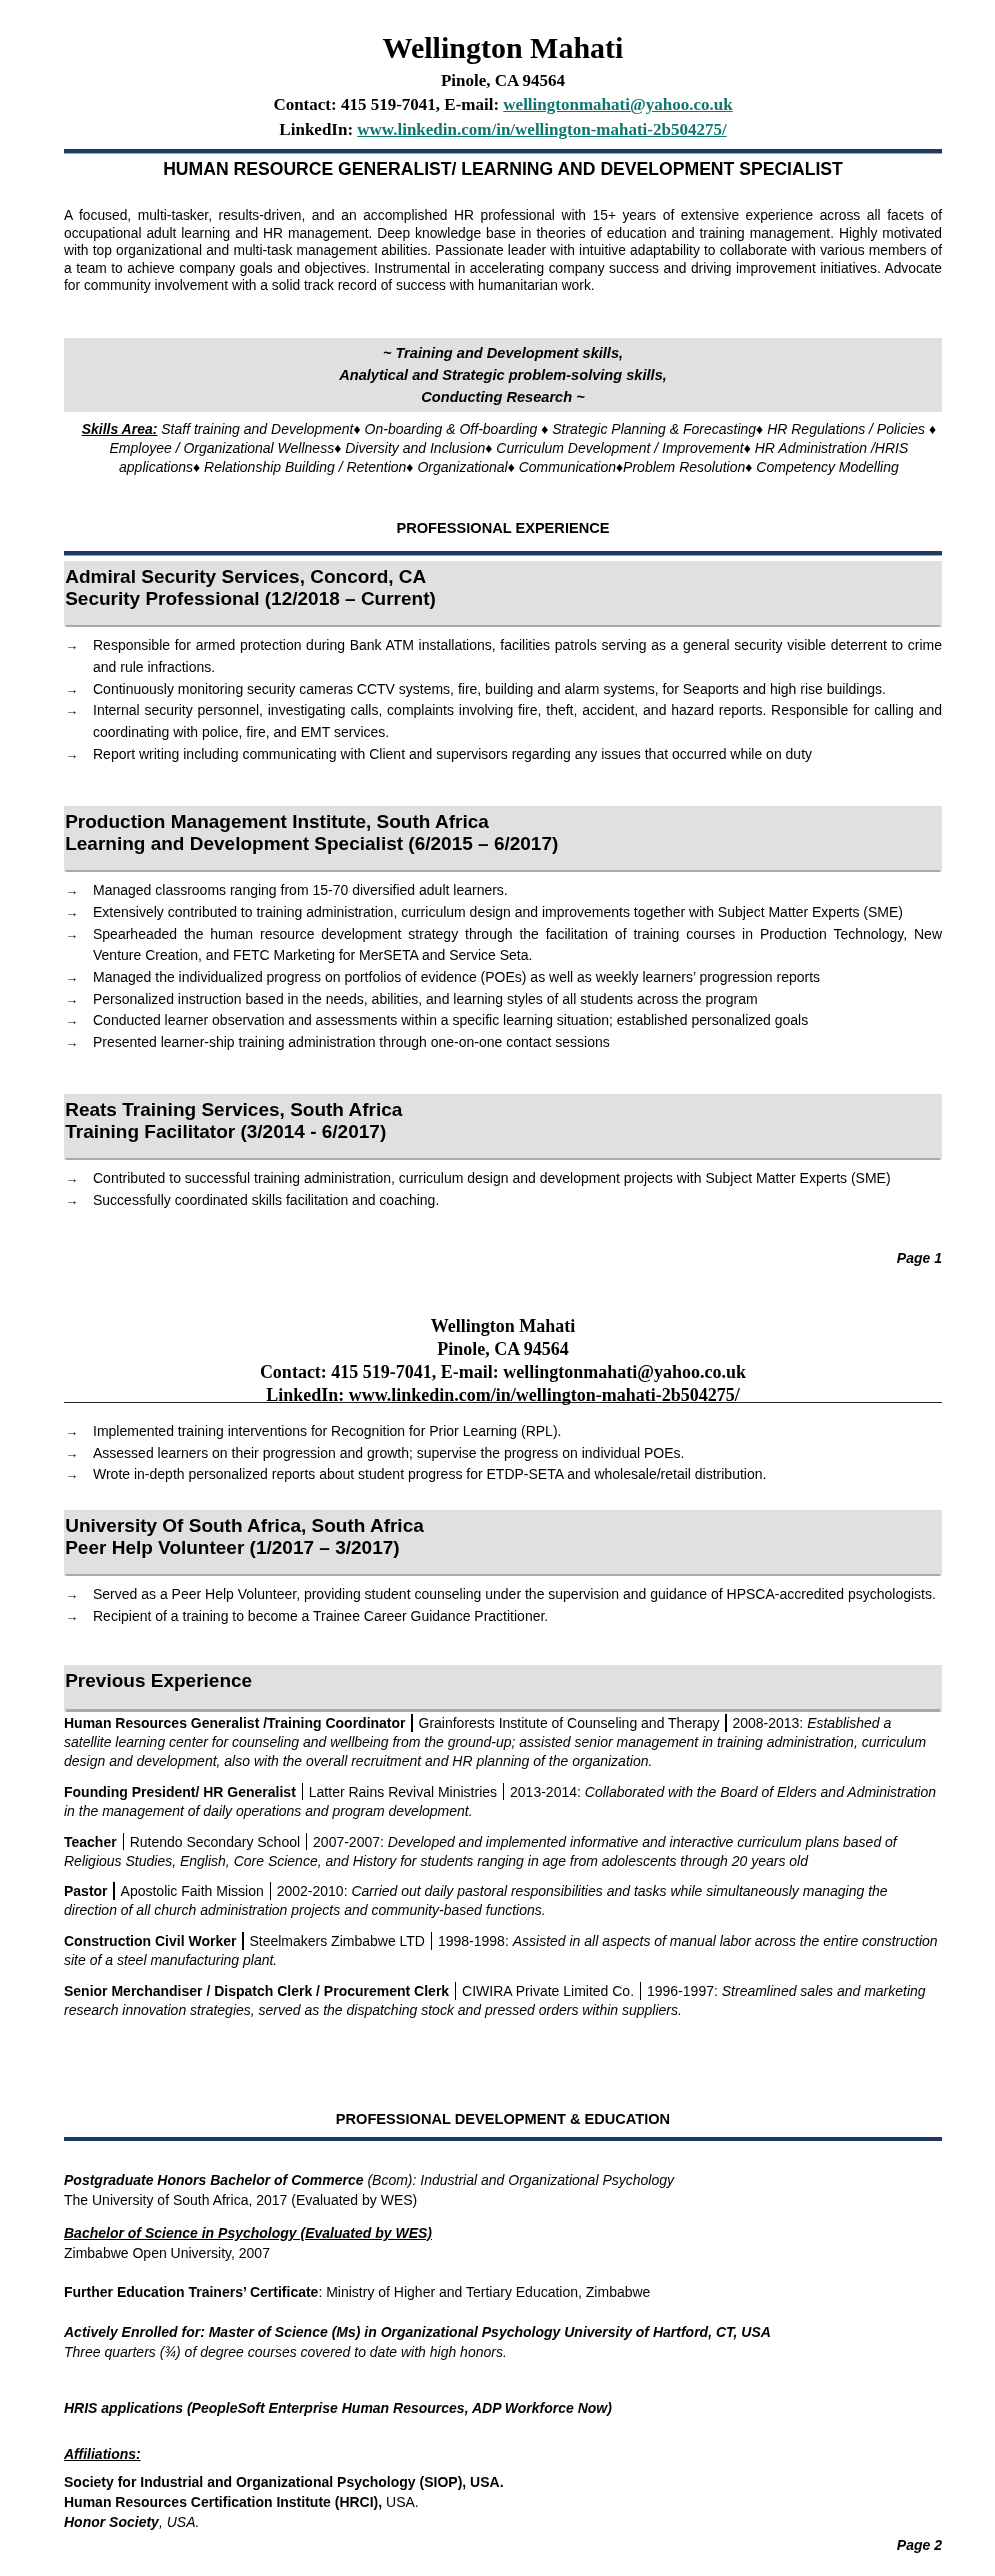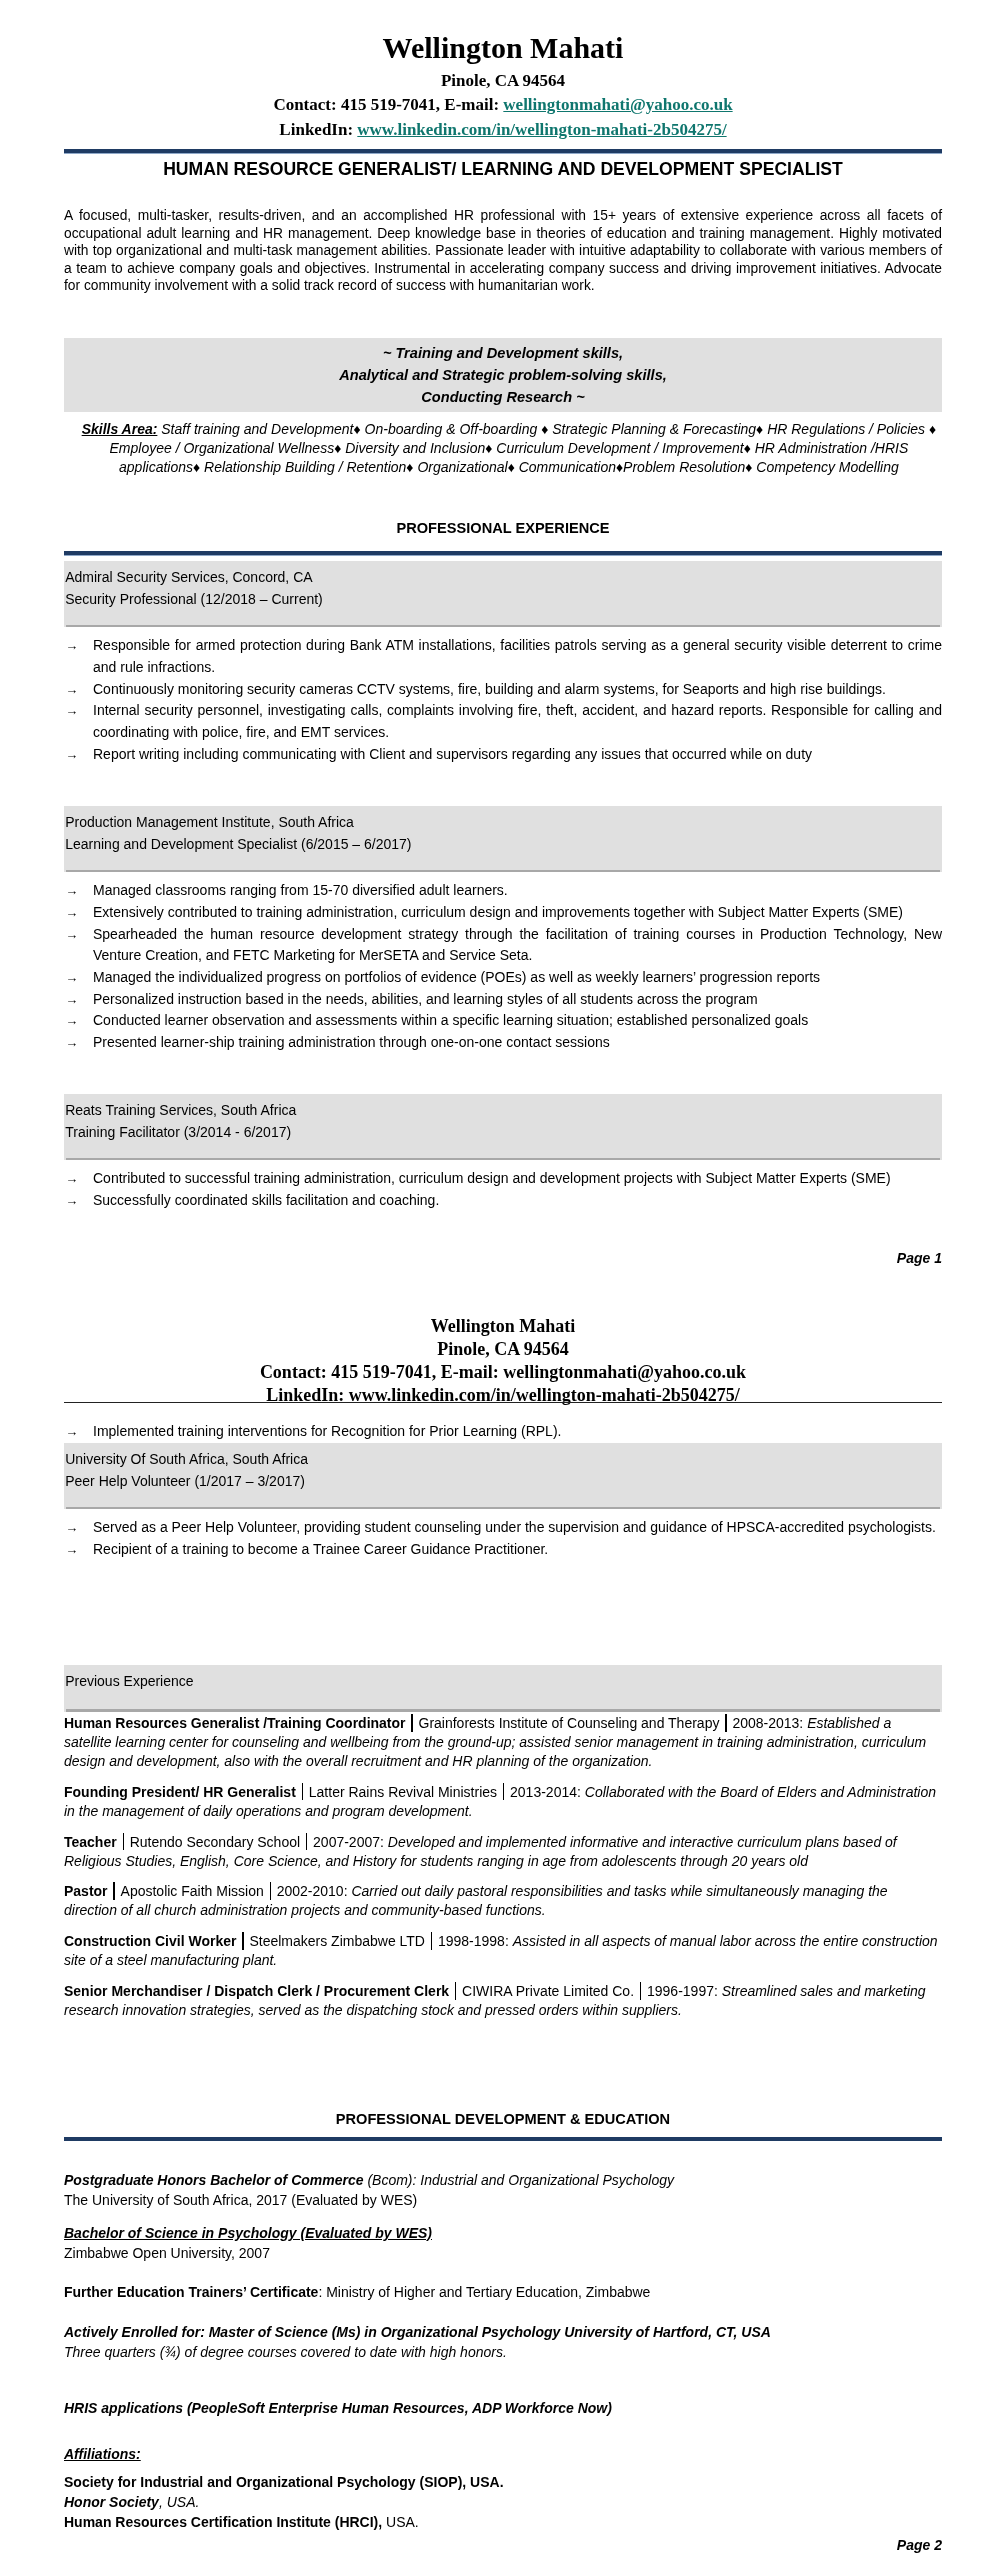--- a/index.html
+++ b/index.html
@@ -18,21 +18,21 @@
   .summary { font-size: 13.8px; line-height: 17.6px; text-align: justify; }
 
   .gray-box { background: #e0e0e0; }
   .skill-banner { font-size: 14.6px; font-weight: bold; font-style: italic; line-height: 22px; text-align: center; padding: 3.5px 0 4.7px; }
   .skills-area { font-size: 14px; font-style: italic; line-height: 19px; text-align: center; padding: 0 5.9px; }
   .skills-area .lbl { font-weight: bold; text-decoration: underline; text-align: center; }
 
   .section-title { font-size: 14.6px; font-weight: bold; text-align: center; }
 
   .job-head { background: #e0e0e0; padding: 4.7px 1.2px 0; position: relative; }
-  .job-head .ln { font-size: 14px; font-weight: normal; line-height: 22px; }
+  .job-head .ln { font-size: 19px; font-weight: bold; line-height: 22px; }
   .job-head .bar { height: 2.3px; background: #a8a8a8; margin: 15px 1.2px 8.2px; }
   .job-head.single .bar { margin-top: 17.6px; }
 
   ul.arrows { list-style: none; margin: 0; padding: 0; }
   ul.arrows li { position: relative; padding-left: 29px; font-size: 14px; line-height: 21.7px; text-align: justify; margin: 0; }
   ul.arrows li .arrow { position: absolute; left: 1.2px; top: 0; font-size: 13px; }
 
   .page-num { font-size: 14px; font-style: italic; text-align: right; font-weight: bold; }
 
   .h2-name { font-size: 18px; font-weight: bold; line-height: 23px; text-align: center; }
@@ -140,21 +140,21 @@
   </div>
 
 <div class="page sans" style="top:1421px;">
   <ul class="arrows">
     <li><span class="arrow">→</span><span>Implemented training interventions for Recognition for Prior Learning (RPL).</span></li>
     <li><span class="arrow">→</span><span>Assessed learners on their progression and growth; supervise the progress on individual POEs.</span></li>
     <li><span class="arrow">→</span><span>Wrote in-depth personalized reports about student progress for ETDP-SETA and wholesale/retail distribution.</span></li>
   </ul>
 </div>
 
-<div class="page sans" style="top:1443px;">
+<div class="page sans" style="top:1510px;">
   <div class="job-head">
     <div class="ln">University Of South Africa, South Africa</div>
     <div class="ln">Peer Help Volunteer (1/2017 – 3/2017)</div>
     <div class="bar"></div>
   </div>
   <ul class="arrows" style="margin-top:3.5px;">
     <li><span class="arrow">→</span><span>Served as a Peer Help Volunteer, providing student counseling under the supervision and guidance of HPSCA-accredited psychologists.</span></li>
     <li><span class="arrow">→</span><span>Recipient of a training to become a Trainee Career Guidance Practitioner.</span></li>
   </ul>
 </div>
@@ -190,18 +190,18 @@
   <div style="margin-top:19px;"><span class="b">Further Education Trainers’ Certificate</span><span>: Ministry of Higher and Tertiary Education, Zimbabwe</span></div>
 
   <div class="bi" style="margin-top:20px;">Actively Enrolled for: Master of Science (Ms) in Organizational Psychology University of Hartford, CT, USA</div>
   <div class="i">Three quarters (¾) of degree courses covered to date with high honors.</div>
 
   <div class="bi" style="margin-top:36px;">HRIS applications (PeopleSoft Enterprise Human Resources, ADP Workforce Now)</div>
 
   <div class="bi u" style="margin-top:26px;">Affiliations:</div>
 
   <div class="b" style="margin-top:8.2px;"><span>Society for Industrial and Organizational Psychology (SIOP), USA.</span><span style="font-weight:normal;"></span></div>
+  <div><span class="b">Human Resources Certification Institute (HRCI),</span><span> USA.</span></div>
   <div><span class="bi">Honor Society</span><span class="i">, USA.</span></div>
-  <div><span class="b">Human Resources Certification Institute (HRCI),</span><span> USA.</span></div>
 </div>
 
 <div class="page sans page-num" style="top:2537px;">Page 2</div>
 
 
 </body></html>

